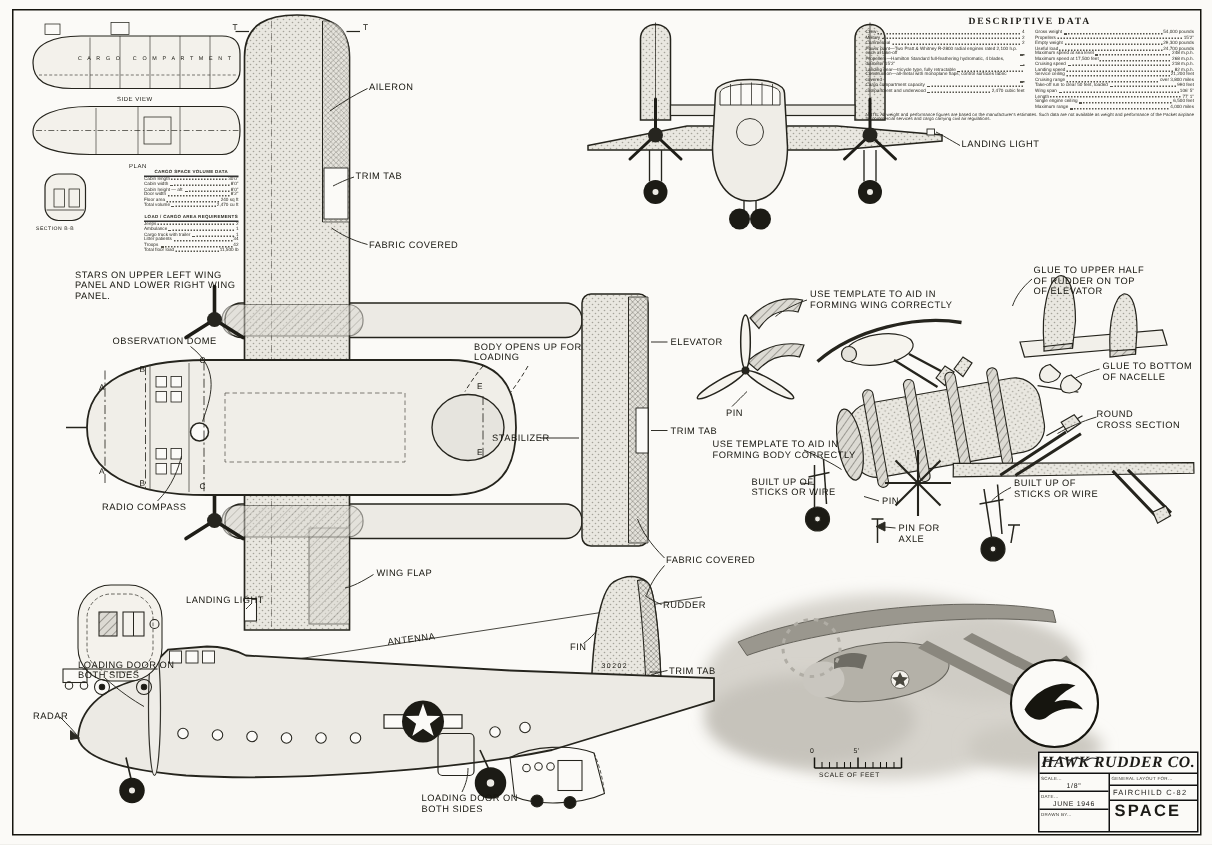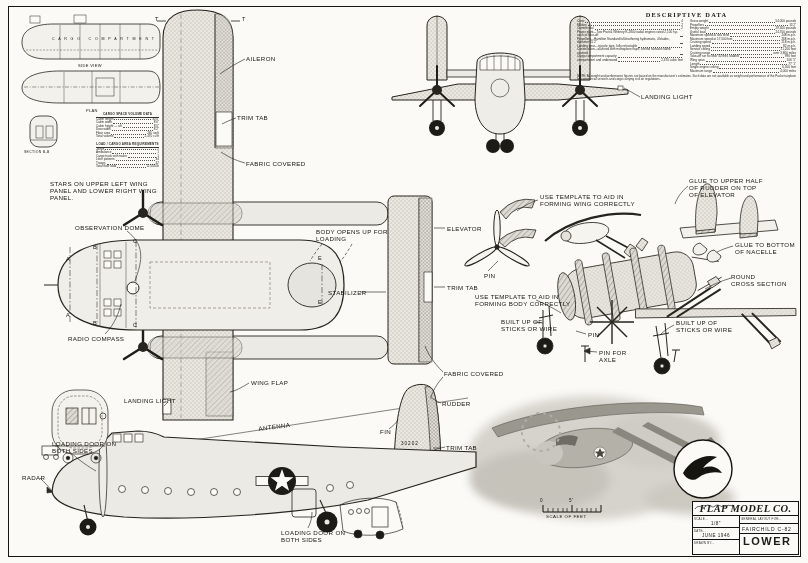--- a/index.html
+++ b/index.html
@@ -643,21 +643,21 @@
         <span class="dots"></span>
         <span>11,500 lb</span>
       </div>
     </div>
 
 <div class="sb" style="left:540px;top:498px">0</div>
 <div class="sb" style="left:569px;top:498px">5'</div>
 <div class="sb" style="left:546px;top:514px;font-size:4.4px;letter-spacing:.5px">SCALE OF FEET</div>
 
 <div id="tblock">
-  <div class="co">FLAP MODEL CO.</div>
+  <div class="co">HAWK RUDDER CO.</div>
   <div class="grid">
     <div class="lcol">
       <div class="cell" style="height:10px">
         <div class="slab">SCALE...</div>
         <div class="sval">1/8"</div>
       </div>
       <div class="cell" style="height:10px">
         <div class="slab">DATE...</div>
         <div class="sval">JUNE 1946</div>
       </div>
@@ -669,19 +669,19 @@
       </div>
     </div>
     <div class="rcol">
       <div class="cell" style="height:6px">
             <div class="slab">GENERAL LAYOUT FOR...</div>
           </div>
       <div class="cell" style="height:8px">
             <div class="ac">FAIRCHILD   C-82</div>
           </div>
       <div class="cell">
-            <div class="pk">LOWER</div>
+            <div class="pk">SPACE</div>
           </div>
     </div>
   </div>
 </div>
 
 </div>
 
 </body></html>

